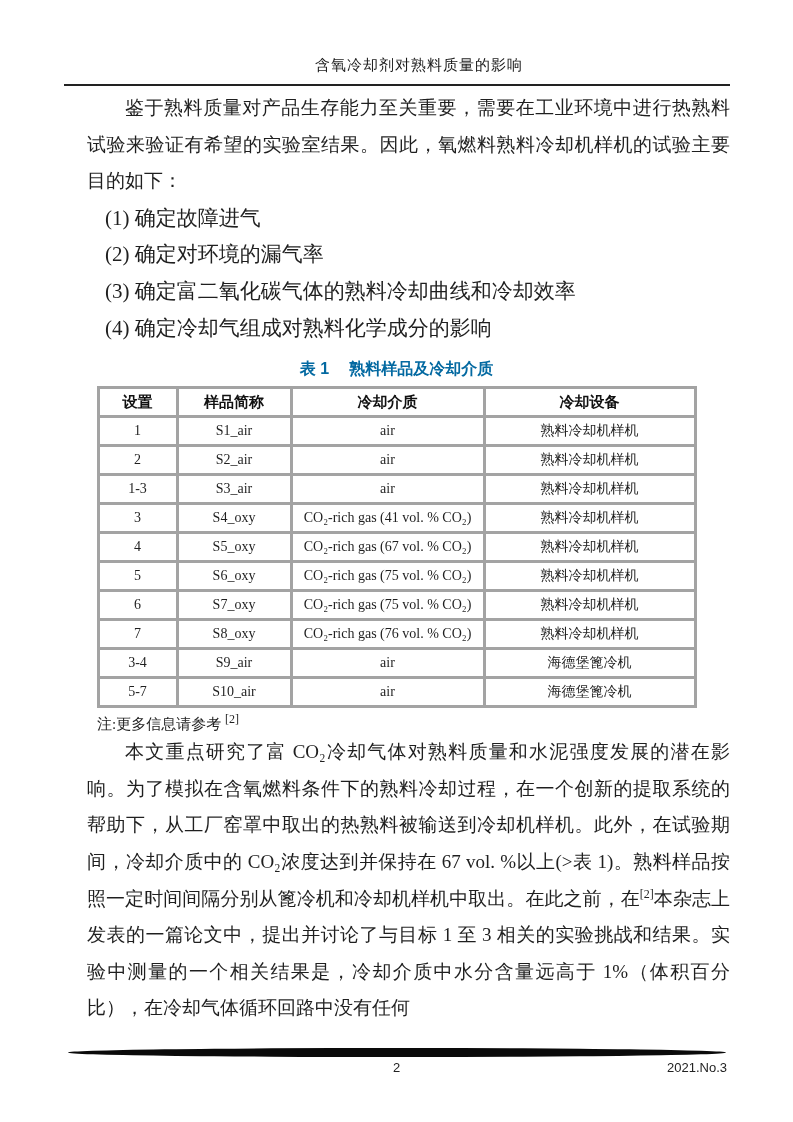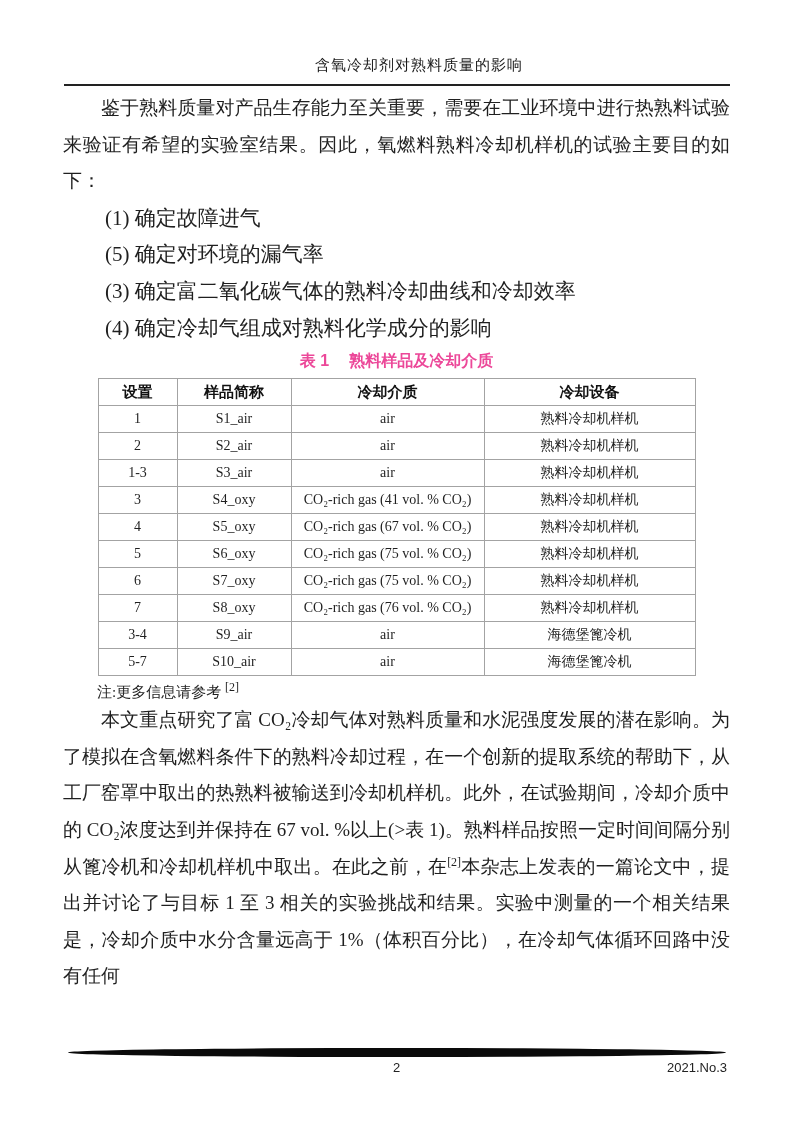--- a/index.html
+++ b/index.html
@@ -27,41 +27,41 @@
     position:absolute;top:90px;left:63px;width:667px;
   }
   .para{
     margin:0;
     font-size:19px;
     line-height:36.6px;
     text-align:justify;
     text-justify:inter-ideograph;
   }
   .para.first{padding-top:4px;}
-  .para.indent{text-indent:2em;}
+  .para.indent{text-indent:2em;margin-left:24px;}
   .objectives{margin:0;padding:0;list-style:none;}
   .objectives li{
     font-size:21px;
     line-height:36.6px;
     padding-left:2em;
   }
   .table-caption{
-    margin-top:5px;
+    margin-top:13px;
     display:flex;justify-content:center;align-items:baseline;gap:20px;
     font-family:"Liberation Sans","DejaVu Sans",sans-serif;
-    font-weight:bold;font-size:16px;color:#ec4899;
+    font-weight:bold;font-size:16px;color:#0369a1;
   }
   table.sample-table{
     margin:6px auto 0 auto;
     width:597px;
     border-collapse:collapse;
     table-layout:fixed;
   }
   .sample-table th,.sample-table td{
-    border:1px solid #a3a3a3;
+    border:3px solid #a3a3a3;
     height:26px;
     text-align:center;
     vertical-align:middle;
     padding:0 2px;
     overflow:hidden;
     white-space:nowrap;
   }
   .sample-table th{
     font-family:"Liberation Sans","DejaVu Sans",sans-serif;
     font-weight:bold;font-size:15px;color:#111;
@@ -104,21 +104,21 @@
   <div class="header-title">含氧冷却剂对熟料质量的影响</div>
   <div class="header-rule"></div>
 
   <div class="content">
 
 
     <p class="para indent">鉴于熟料质量对产品生存能力至关重要，需要在工业环境中进行热熟料试验来验证有希望的实验室结果。因此，氧燃料熟料冷却机样机的试验主要目的如下：</p>
 
     <ul class="objectives">
       <li>(1) 确定故障进气</li>
-      <li>(5) 确定对环境的漏气率</li>
+      <li>(2) 确定对环境的漏气率</li>
       <li>(3) 确定富二氧化碳气体的熟料冷却曲线和冷却效率</li>
       <li>(4) 确定冷却气组成对熟料化学成分的影响</li>
     </ul>
 
     <div class="table-caption">
       <span>表 1</span>
       <span>熟料样品及冷却介质</span>
     </div>
 
     <table class="sample-table">

